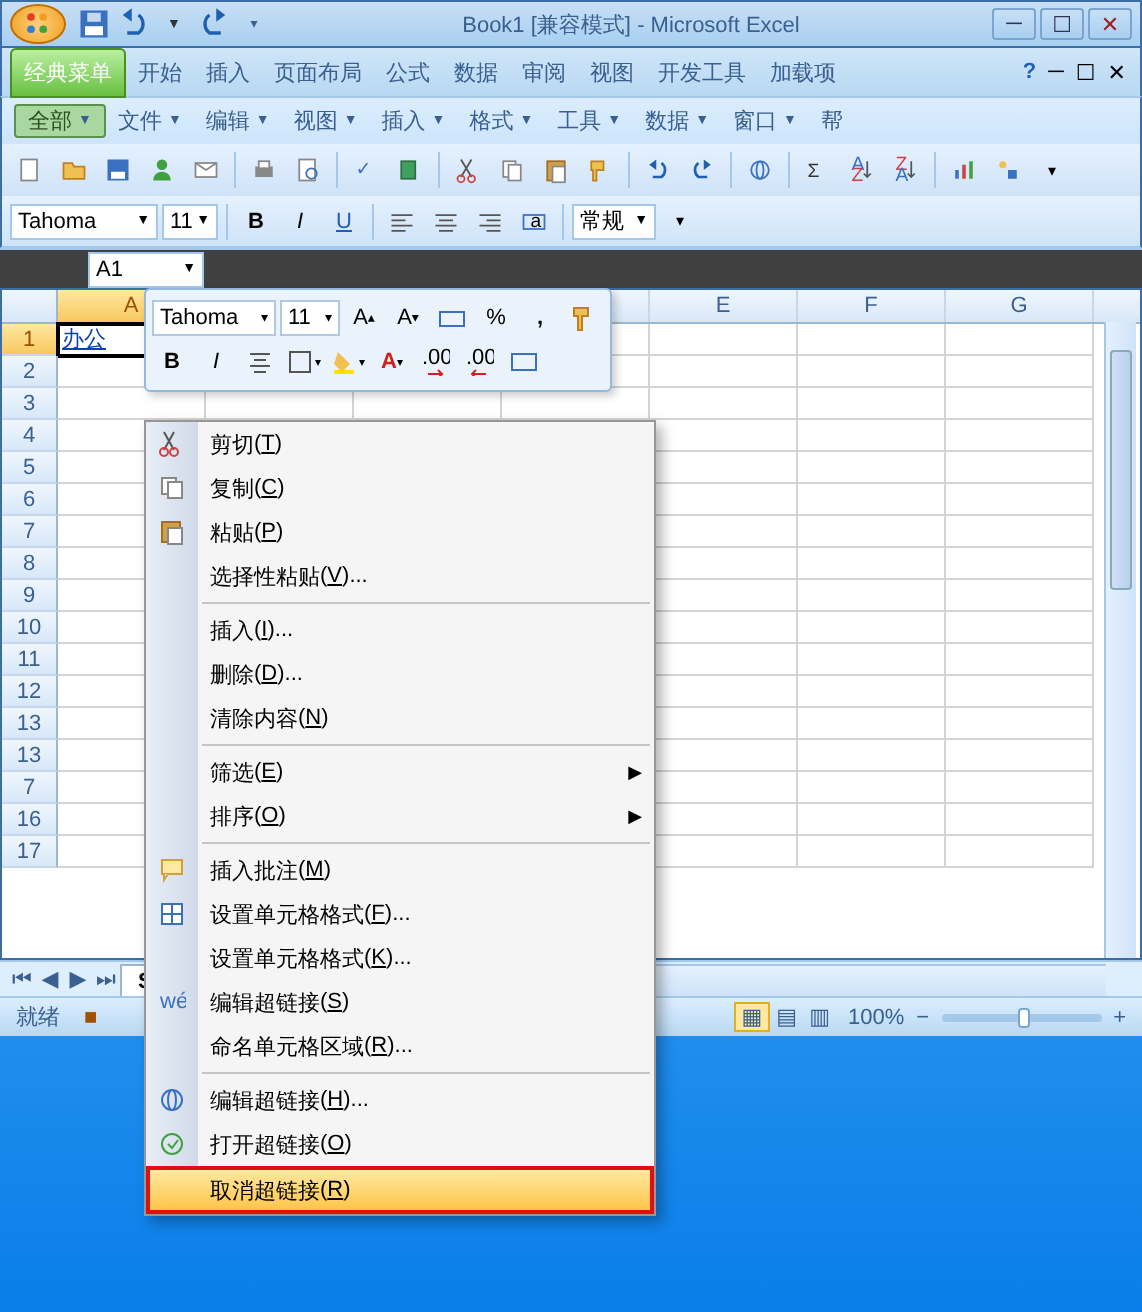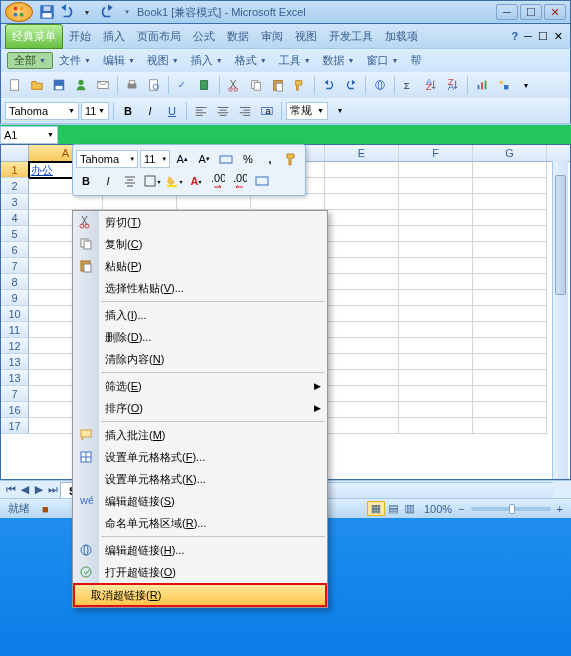--- a/index.html
+++ b/index.html
@@ -3,21 +3,21 @@
 <meta charset="utf-8">
 <style>
 * { box-sizing: border-box; margin: 0; padding: 0; font-family: Tahoma, 'Microsoft YaHei', sans-serif; font-size: 11px; }
 body { background: linear-gradient(180deg, #0a7de8 0%, #3ba5f5 50%, #0a7de8 100%); width: 571px; height: 656px; overflow: hidden; position: relative; }
 
 
 .titlebar { background: linear-gradient(180deg, #c8dff5 0%, #a8cff0 100%); height: 24px; display: flex; align-items: center; padding: 0 4px; border: 1px solid #3b6ea5; }
 .office-btn { width: 28px; height: 20px; background: radial-gradient(circle, #ffd080 0%, #f0a020 100%); border-radius: 50%; border: 1px solid #c07000; margin-right: 4px; display: flex; align-items: center; justify-content: center; }
 .office-btn svg { width: 14px; height: 14px; }
 .qat-item { width: 18px; height: 18px; margin: 0 1px; display: flex; align-items: center; justify-content: center; color: #333; }
-.title-text { flex: 1; color: #3a6090; }
+.title-text { flex: 1; text-align: center; color: #3a6090; }
 .winbtn { width: 22px; height: 16px; margin-left: 2px; background: linear-gradient(#c8dff5,#a8cff0); border: 1px solid #7ba5d0; border-radius: 2px; display:flex;align-items:center;justify-content:center; color: #335; }
 
 
 .ribbon-tabs { background: linear-gradient(#d0e5f8,#b8d8f2); height: 24px; display: flex; align-items: center; padding: 0 4px; border-left: 1px solid #3b6ea5; border-right: 1px solid #3b6ea5; }
 .rt { padding: 4px 6px; color: #3a6090; }
 .rt.active { background: linear-gradient(#b8f0a0,#68c040); border: 1px solid #4a9020; border-radius: 3px 3px 0 0; color: #fff; }
 .rt-spacer { flex:1; }
 .rt-help { margin: 0 3px; }
 
 
@@ -30,21 +30,21 @@
 .toolbar { background: linear-gradient(#e5f1fe,#cfe3f8); height: 26px; display:flex; align-items:center; padding: 0 4px; border-left: 1px solid #3b6ea5; border-right: 1px solid #3b6ea5; gap: 2px;}
 .tb, .tb2 { width: 20px; height: 20px; display:flex; align-items:center; justify-content:center; border-radius:2px; }
 .tb svg, .tb2 svg { width: 14px; height: 14px; }
 .sep { width:1px; height:18px; background:#a3c8ea; margin: 0 2px; }
 .font-sel { width: 74px; height: 18px; border: 1px solid #a3c8ea; background:#fff; padding: 0 3px; display:flex; align-items:center; }
 .size-sel { width: 28px; height: 18px; border: 1px solid #a3c8ea; background:#fff; padding: 0 3px; display:flex; align-items:center; }
 .dd-small { font-size: 7px; margin-left: auto; }
 .style-sel { width: 42px; height: 18px; border: 1px solid #a3c8ea; background:#fff; padding: 0 3px; display:flex; align-items:center; }
 
 
-.formula-row { background: #22c55e; height: 20px; display:flex; align-items:center; border-top: 1px solid #a3c8ea; }
+.formula-row { background: #404040; height: 20px; display:flex; align-items:center; border-top: 1px solid #a3c8ea; padding-left: 44px; }
 .namebox { width: 58px; height: 18px; border: 1px solid #a3c8ea; background:#fff; padding: 0 3px; display:flex; align-items:center; }
 
 
 .sheet-area { background: #fff; position: relative; border: 1px solid #3b6ea5; }
 .col-hdr-row { display:flex; background: linear-gradient(#f0f6fd,#d8e8f8); border-bottom:1px solid #9eb6ce; }
 .corner { width: 28px; height: 16px; border-right:1px solid #9eb6ce; background: linear-gradient(#f0f6fd,#d8e8f8); }
 .col-hdr { width: 74px; height: 16px; border-right:1px solid #c5d7e8; text-align:center; line-height:16px; color:#3a6090; }
 .row { display:flex; }
 .row-hdr { width: 28px; height: 16px; border-right:1px solid #9eb6ce; border-bottom:1px solid #c5d7e8; background: linear-gradient(#f0f6fd,#d8e8f8); text-align:center; line-height:16px; color:#3a6090; }
 .cell { width: 74px; height: 16px; border-right:1px solid #d4d4d4; border-bottom:1px solid #d4d4d4; line-height:16px; padding-left:2px; }
@@ -68,21 +68,21 @@
 .mini-row .sel { height:18px; border:1px solid #b0c8e0; background:#fff; padding:0 3px; display:flex; align-items:center; }
 .mini-btn { width:20px; height:20px; display:flex; align-items:center; justify-content:center; }
 
 
 .context-menu { position:absolute; left:72px; top:210px; width:256px; background:#f5f5f5; border:1px solid #979797; box-shadow: 3px 3px 6px rgba(0,0,0,.3); }
 .cm-strip { position:absolute; left:0; top:0; bottom:0; width:26px; background: linear-gradient(90deg,#e9eef5,#d0dae8); }
 .cm-item { position:relative; height:22px; display:flex; align-items:center; padding-left:32px; padding-right:20px; }
 .cm-item .ico { position:absolute; left:5px; width:16px; height:16px; display:flex;align-items:center;justify-content:center; }
 .cm-item .arrow { position:absolute; right:6px; font-size:9px; }
 .cm-item .u { text-decoration: underline; }
-.cm-item.highlighted { background: linear-gradient(#ffe9a0,#ffc44a); border: 2px solid #e01010; padding-left:16px; height:24px; }
+.cm-item.highlighted { background: linear-gradient(#ffe9a0,#ffc44a); border: 2px solid #e01010; padding-left:30px; height:24px; }
 .cm-sep { height:1px; background:#c5c5c5; margin:2px 2px 2px 28px; }
 
 .scroll-v { position:absolute; right:2px; top:16px; bottom:0; width:16px; background: linear-gradient(90deg,#e5f1fe,#cfe3f8); border-left:1px solid #a3c8ea; }
 .scroll-v .thumb { margin:14px 2px; height:120px; background: linear-gradient(90deg,#d0e0f5,#b8d0ec); border:1px solid #8ab; border-radius:2px;}
 .scroll-h { position:absolute; left:126px; right:18px; bottom:0; height:16px; background:linear-gradient(#e5f1fe,#cfe3f8); border-top:1px solid #a3c8ea; }
 .scroll-h .thumb { margin:2px 14px; width:160px; height:10px; background:linear-gradient(#d0e0f5,#b8d0ec); border:1px solid #8ab; border-radius:2px;}
 </style>
 </head>
 <body>
 

